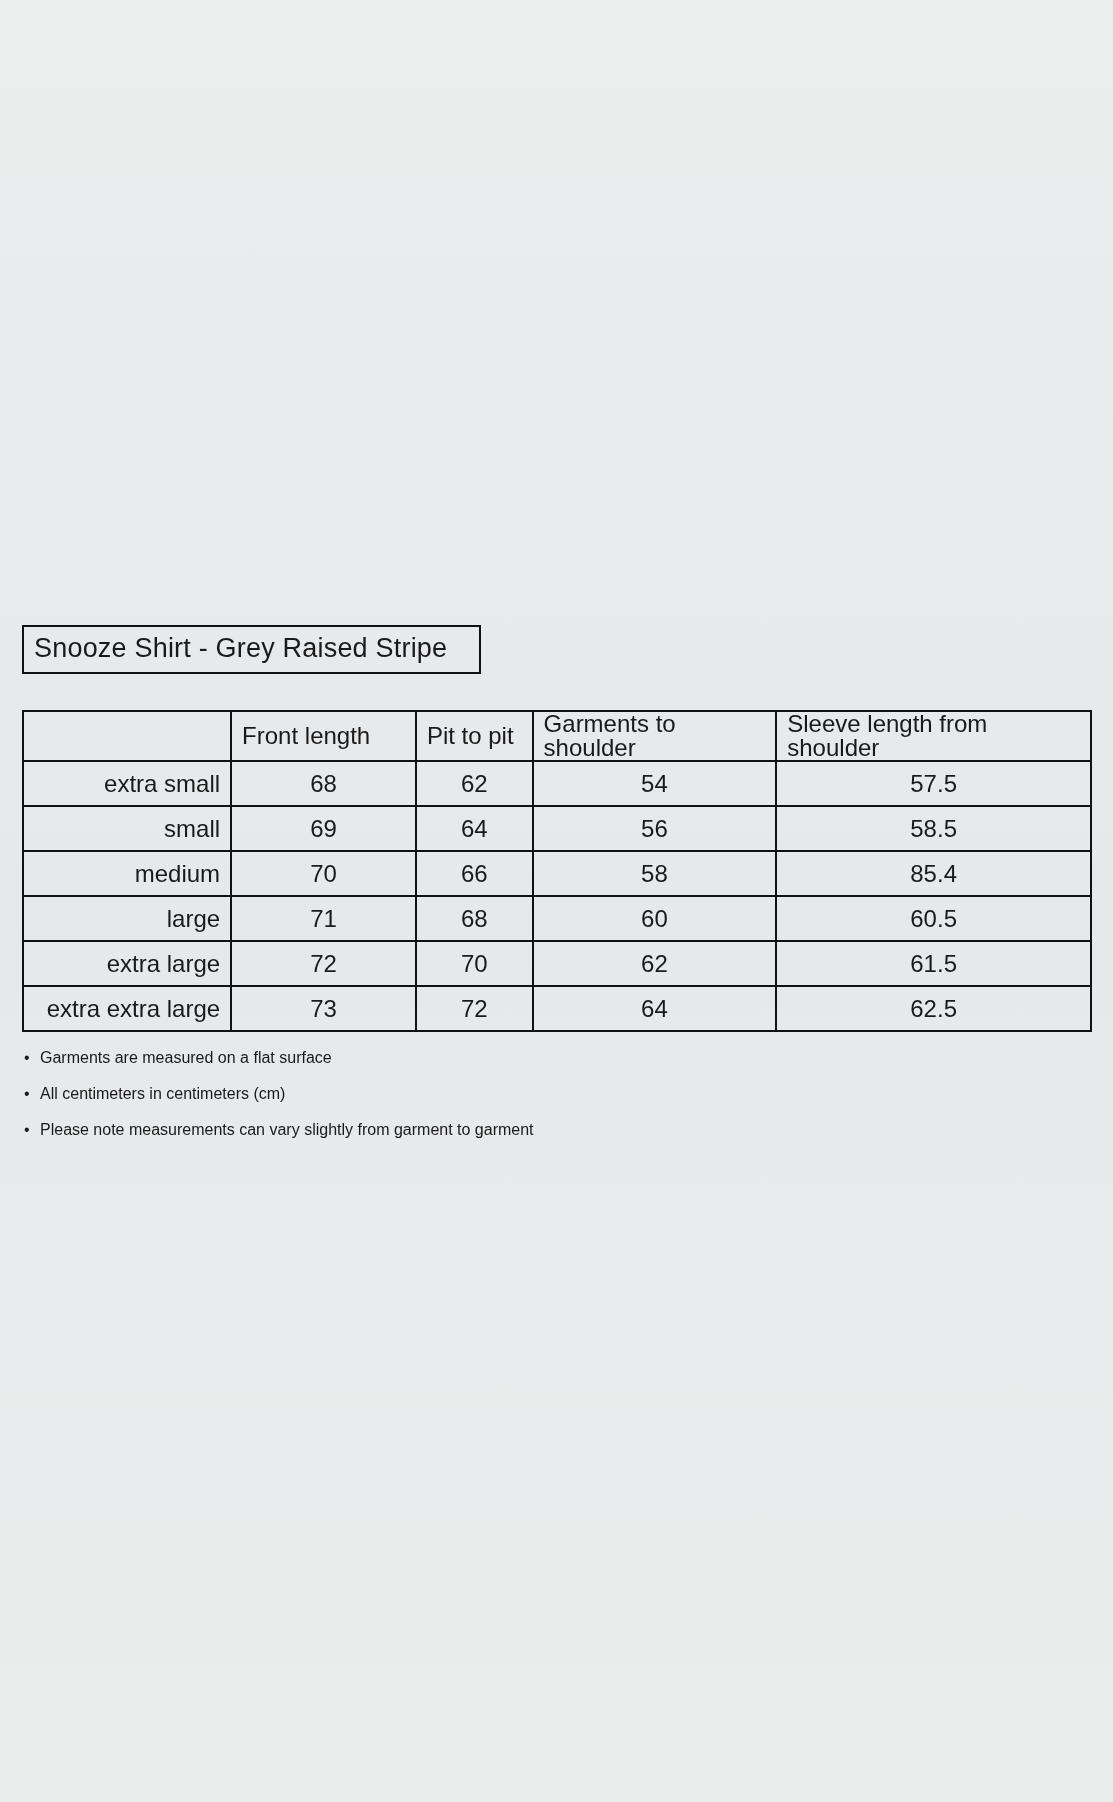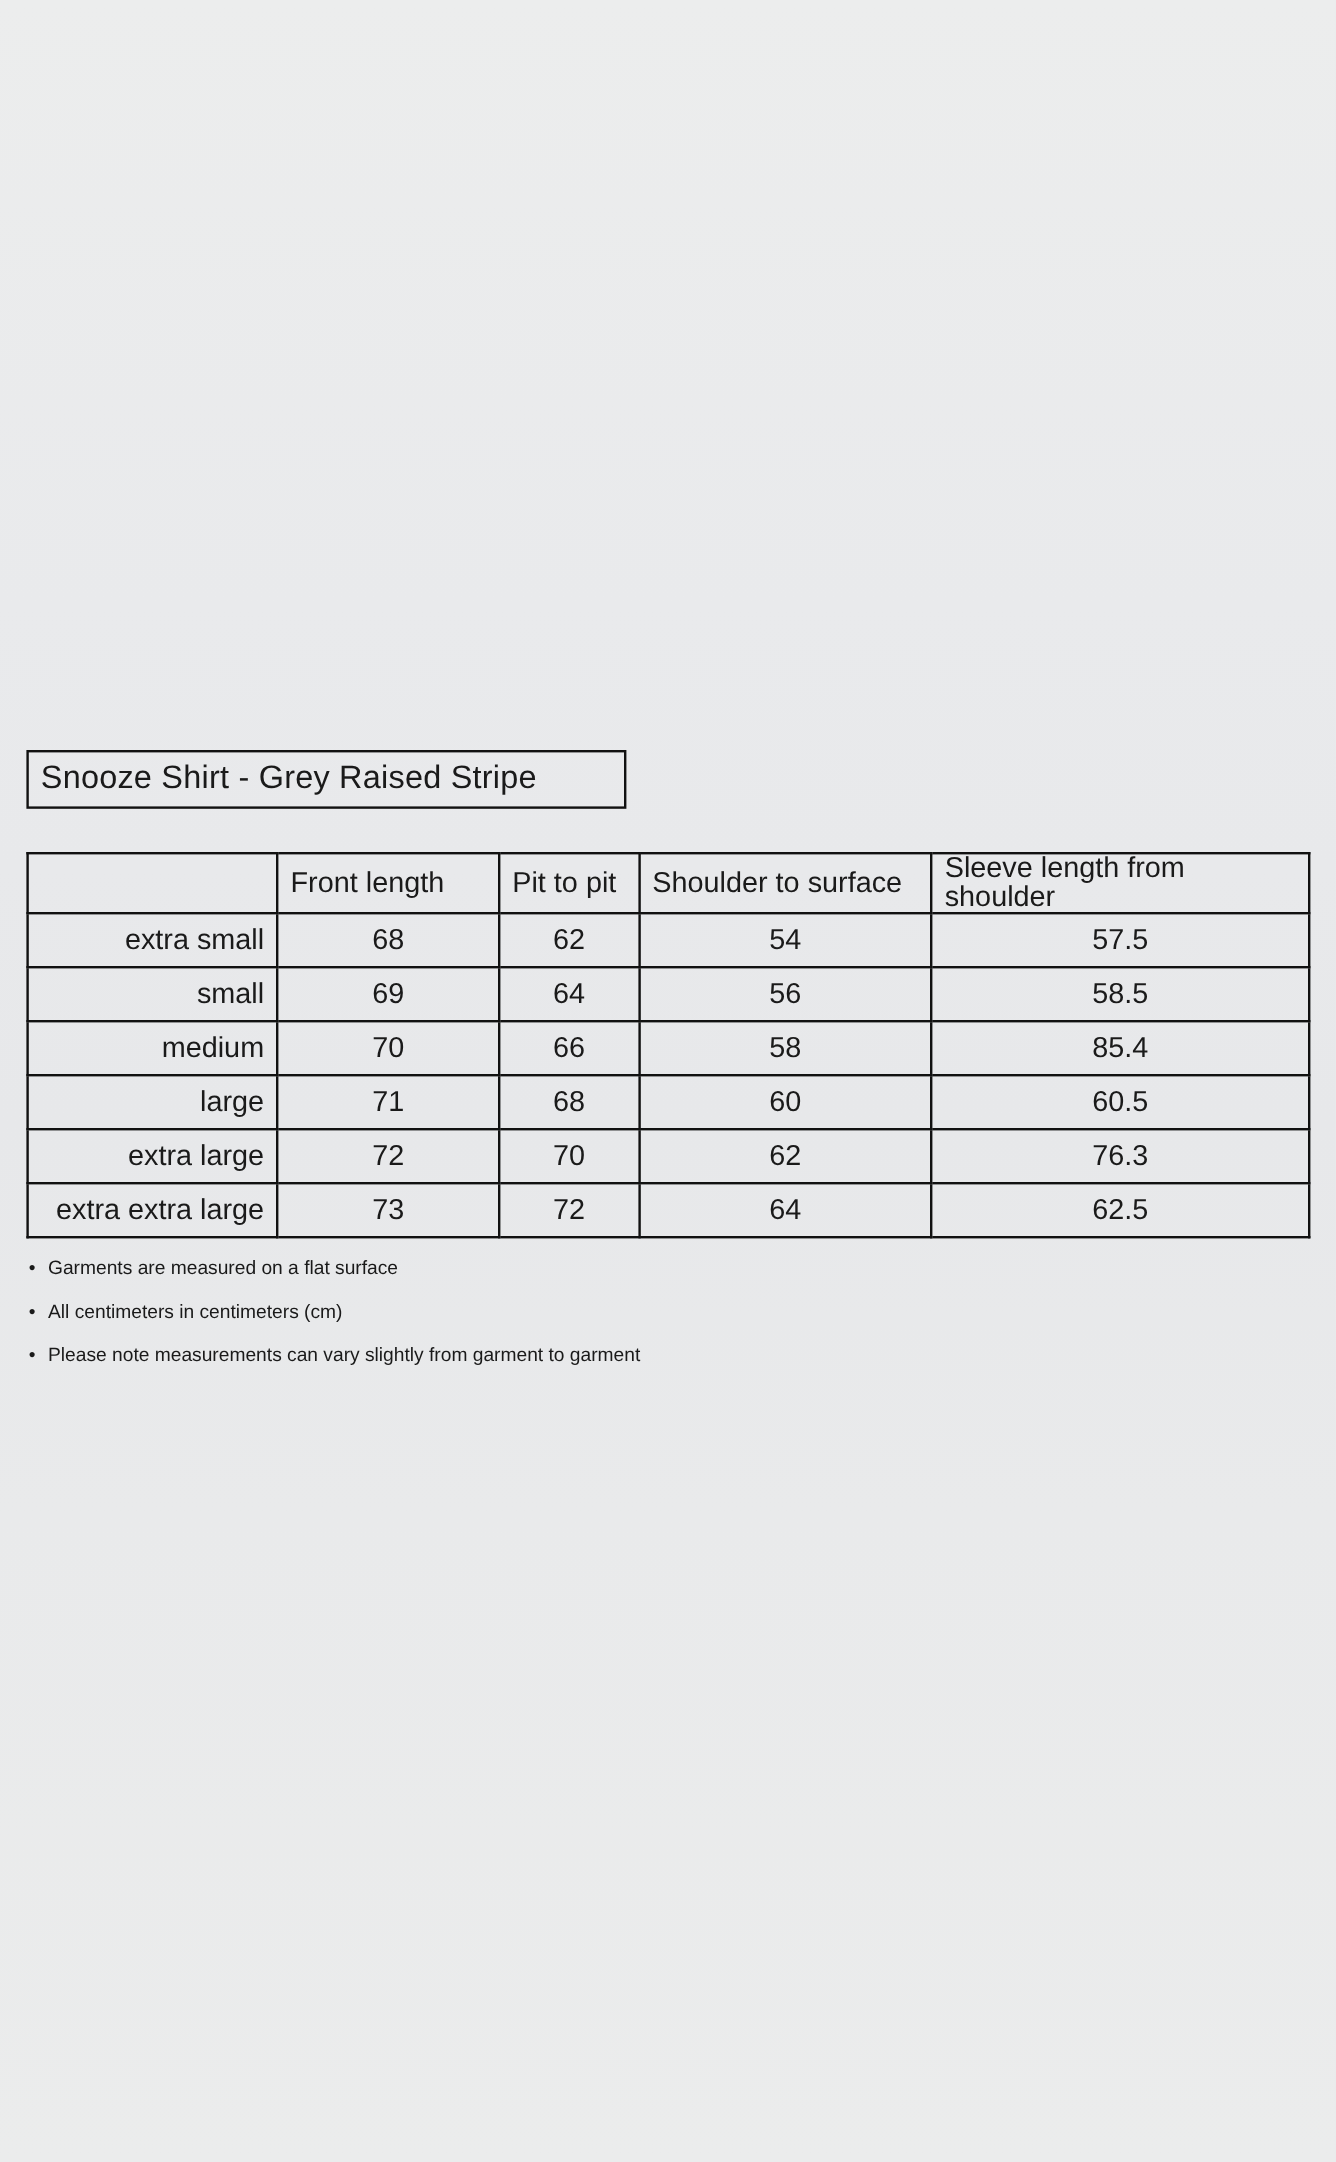--- a/index.html
+++ b/index.html
@@ -31,21 +31,21 @@
     position: absolute;
     left: 0;
     top: 0;
     width: 1113px;
   }
 
   .title-box {
     position: absolute;
     left: 22px;
     top: 625px;
-    width: 500px;
+    width: 459px;
     border: 2px solid #111;
     background: transparent;
     padding: 8px 10px 10px 10px;
     box-sizing: border-box;
   }
   .title-text {
     font-size: 27px;
     line-height: 1;
     letter-spacing: 0.2px;
     white-space: nowrap;
@@ -125,21 +125,21 @@
       <col class="col-front">
       <col class="col-pit">
       <col class="col-should">
       <col class="col-sleeve">
     </colgroup>
     <thead>
       <tr>
         <th class="corner"></th>
         <th class="col-head">Front length</th>
         <th class="col-head">Pit to pit</th>
-        <th class="col-head">Shoulder to surface</th>
+        <th class="col-head">Garments to shoulder</th>
         <th class="col-head">Sleeve length from shoulder</th>
       </tr>
     </thead>
     <tbody>
       <tr>
         <td class="size-label">extra small</td>
         <td class="num">68</td>
         <td class="num">62</td>
         <td class="num">54</td>
         <td class="num">57.5</td>
@@ -163,21 +163,21 @@
         <td class="num">71</td>
         <td class="num">68</td>
         <td class="num">60</td>
         <td class="num">60.5</td>
       </tr>
       <tr>
         <td class="size-label">extra large</td>
         <td class="num">72</td>
         <td class="num">70</td>
         <td class="num">62</td>
-        <td class="num">76.3</td>
+        <td class="num">61.5</td>
       </tr>
       <tr>
         <td class="size-label">extra extra large</td>
         <td class="num">73</td>
         <td class="num">72</td>
         <td class="num">64</td>
         <td class="num">62.5</td>
       </tr>
     </tbody>
   </table>

